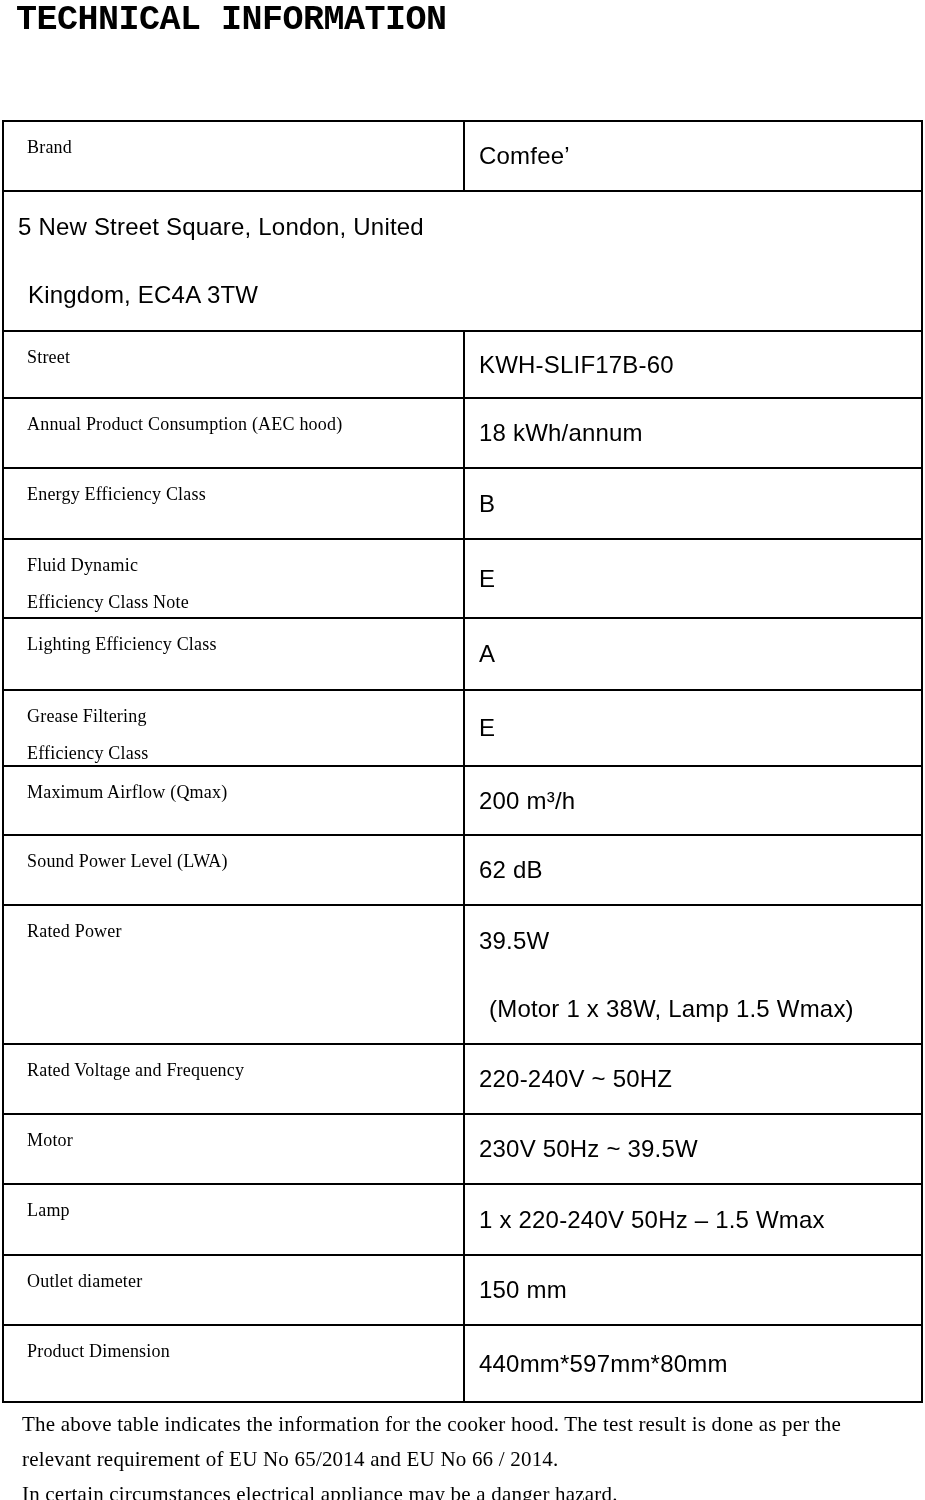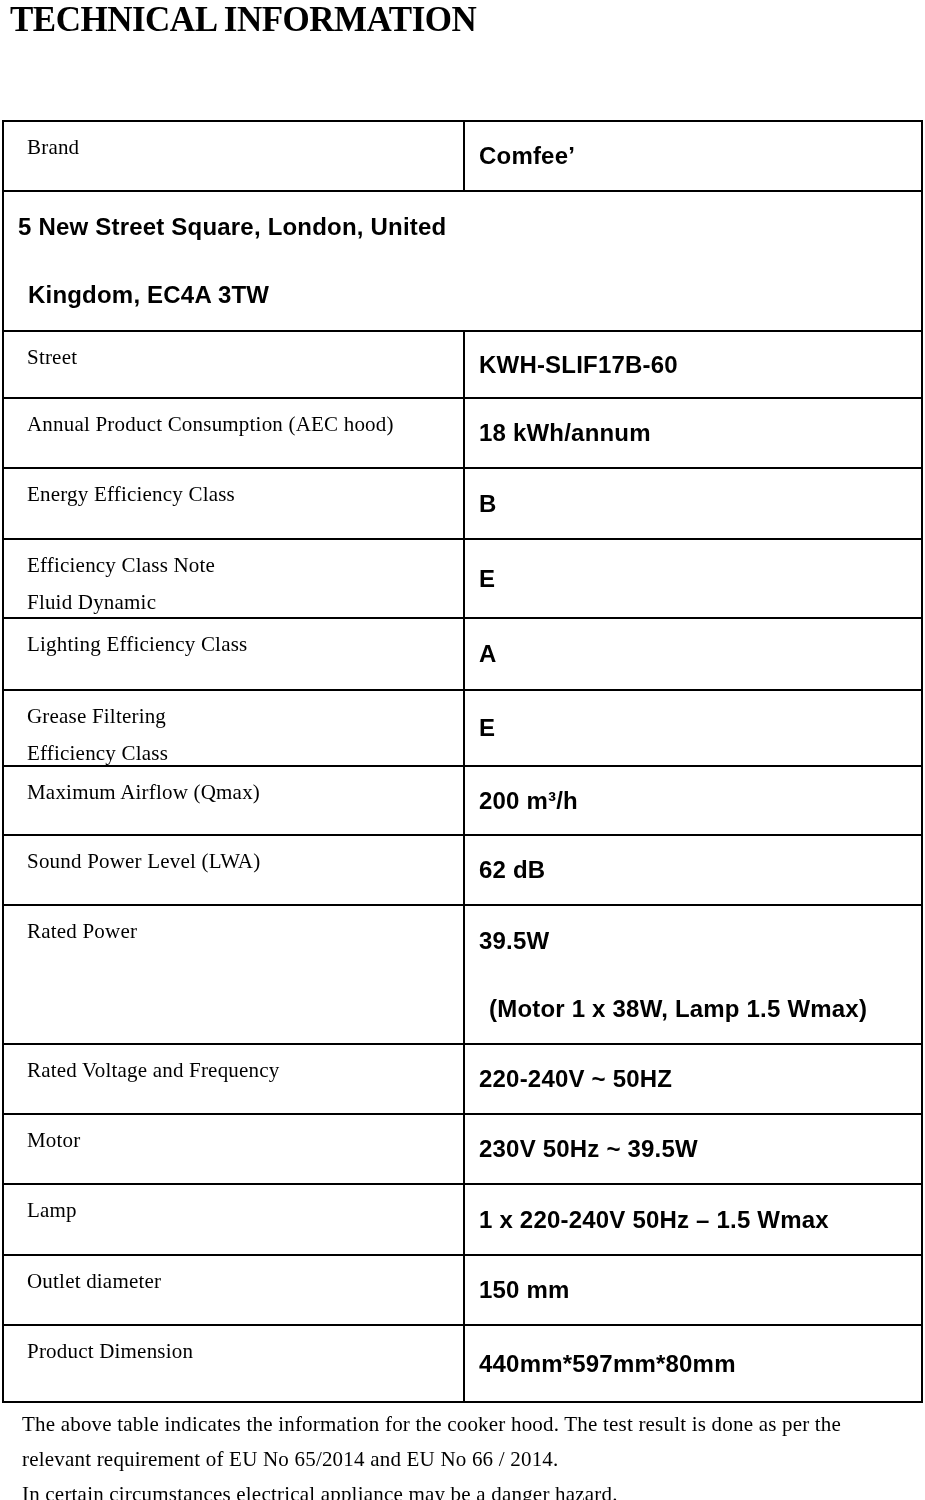--- a/index.html
+++ b/index.html
@@ -6,58 +6,58 @@
   html, body {
     width: 925px; height: 1500px;
     background: #ffffff;
     overflow: hidden;
     font-family: "Liberation Serif", "DejaVu Serif", serif;
     color: #000000;
   }
   .page { width: 925px; height: 1500px; position: relative; }
 
   .title {
-    margin: 2px 0 0 10px;
-    font-family: Liberation Serif, serif;
+    margin: 2px 0 0 16px;
+    font-family: Liberation Mono, monospace;
     font-weight: 800;
     font-size: 35px;
     line-height: 36px;
     letter-spacing: -0.5px;
     color: #000000;
   }
 
   .spec-table {
     margin: 82px 0 0 2px;
     width: 921px;
     border: 2px solid #000000;
     background: #ffffff;
   }
   .row { display: flex; border-bottom: 2px solid #000000; }
   .row:last-child { border-bottom: none; }
 
   .cell-label {
     width: 461px;
     border-right: 2px solid #000000;
     padding: 7px 10px 0 23px;
-    font-size: 21px;
+    font-size: 18px;
   }
   .cell-label span {
     display: block;
     line-height: 37px;
     letter-spacing: 0.2px;
   }
 
   .cell-value {
     flex: 1;
     display: flex;
     flex-direction: column;
     justify-content: center;
     padding-left: 14px;
     font-family: "Liberation Sans", "DejaVu Sans", sans-serif;
-    font-weight: 700;
+    font-weight: 400;
     font-size: 24px;
   }
   .cell-value span { display: block; line-height: 26px; letter-spacing: 0.2px; }
   .cell-value span.gap2 { margin-top: 42px; margin-left: 10px; }
 
   .footer {
     margin: 4px 0 0 22px;
     font-size: 21px;
   }
   .footer div {
@@ -113,22 +113,22 @@
       <div class="cell-label">
         <span>Energy Efficiency Class</span>
       </div>
       <div class="cell-value">
         <span>B</span>
       </div>
     </div>
 
     <div class="row" style="height:79px">
       <div class="cell-label">
+        <span>Fluid Dynamic</span>
         <span>Efficiency Class Note</span>
-        <span>Fluid Dynamic</span>
       </div>
       <div class="cell-value">
         <span>E</span>
       </div>
     </div>
 
     <div class="row" style="height:72px">
       <div class="cell-label">
         <span>Lighting Efficiency Class</span>
       </div>

